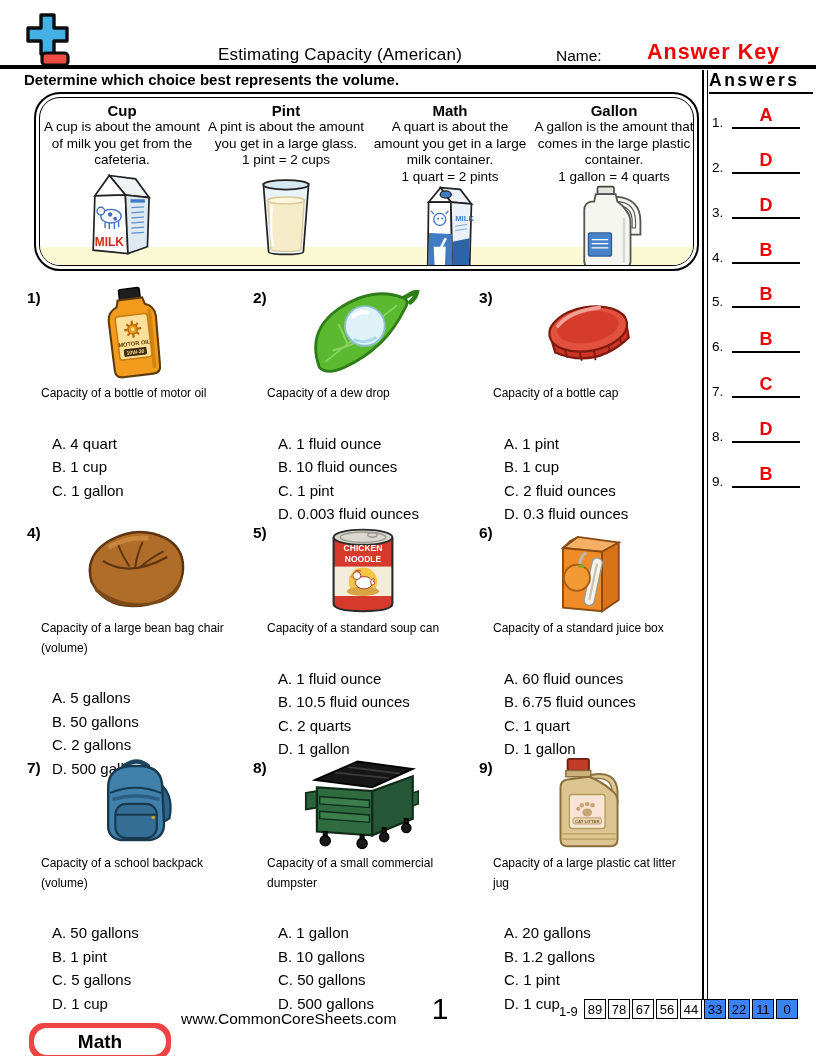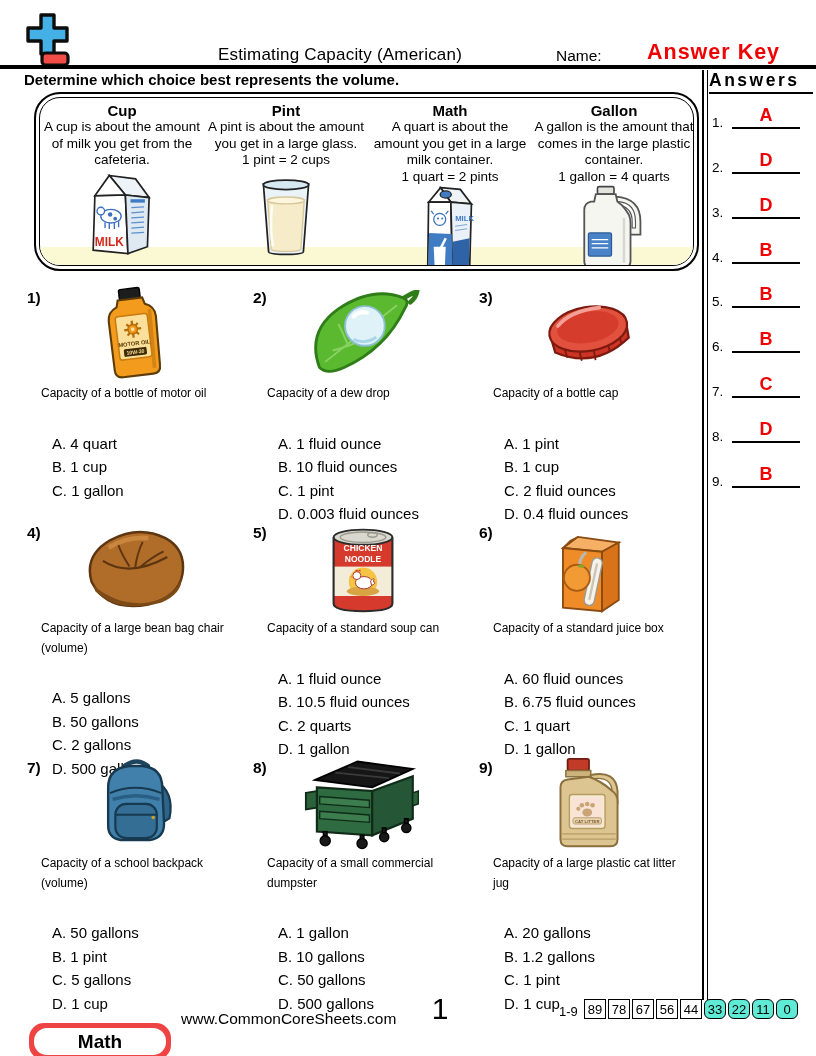--- a/index.html
+++ b/index.html
@@ -58,21 +58,21 @@
                 background:#ef4444; border-radius:15px;margin-top:28px; }
   .math-badge-inner { position:absolute; left:5px; top:5px; right:5px; bottom:5px;
                       background:#fff; border-radius:13px; display:flex; align-items:center;
                       justify-content:center; font-size:19px; font-weight:bold; }
   .site-url { position:absolute; left:181px; top:1010px; font-size:15.5px; }
   .page-num { position:absolute; left:400px; top:992px; width:80px; text-align:center; font-size:30px; }
   .score-range { position:absolute; left:559px; top:1004px; font-size:13px; }
   .score-grid { position:absolute; left:584px; top:999px; display:flex; gap:2px; }
   .score-cell { width:22px; height:20px; border:1.3px solid #000; font-size:13px;
                 display:flex; align-items:center; justify-content:center; background:#fff; }
-  .score-cell.hl { background:#5eead4;border-radius:6px; }
+  .score-cell.hl { background:#3b82f6; }
 </style>
 </head>
 <body>
 
 <div class="page">
 
   <svg class="logo" width="46" height="57" viewBox="0 0 46 57">
     <path d="M16 4 h13 v13 h13 v13 h-13 v13 h-13 v-13 h-13 v-13 h13 z" fill="#45b0e5" stroke="#0d0d0d" stroke-width="3.4" stroke-linejoin="round"></path>
     <rect x="17" y="42" width="26" height="12" rx="3.5" fill="#f24c47" stroke="#0d0d0d" stroke-width="3.2"></rect>
   </svg>
@@ -314,21 +314,21 @@
             <ellipse cx="58" cy="35" rx="34" ry="17" fill="#d63c2b"></ellipse>
             <path d="M26 28 Q42 14 74 16" stroke="#f4a096" stroke-width="4" fill="none" stroke-linecap="round"></path>
           </g>
         </svg>
       </div>
       <div class="qprompt">Capacity of a bottle cap</div>
       <div class="qopts">
         <div class="qopt">A. 1 pint</div>
         <div class="qopt">B. 1 cup</div>
         <div class="qopt">C. 2 fluid ounces</div>
-        <div class="qopt">D. 0.4 fluid ounces</div>
+        <div class="qopt">D. 0.3 fluid ounces</div>
       </div>
     </div>
 
     <div class="qcell">
       <span class="qnum">4)</span>
       <div class="qimg">
         <svg viewBox="0 0 120 95" width="114" height="90">
           <path d="M12 62 Q4 34 32 18 Q62 2 90 16 Q112 28 108 54 Q104 78 72 86 Q28 94 12 62 Z" fill="#b06c29" stroke="#5d3510" stroke-width="2.6"></path>
           <path d="M14 66 Q40 88 72 84 Q100 78 107 58 Q108 74 86 84 Q40 96 16 72 Z" fill="#7c4a17"></path>
           <path d="M24 40 Q52 58 92 36" fill="none" stroke="#5d3510" stroke-width="2.4"></path>

